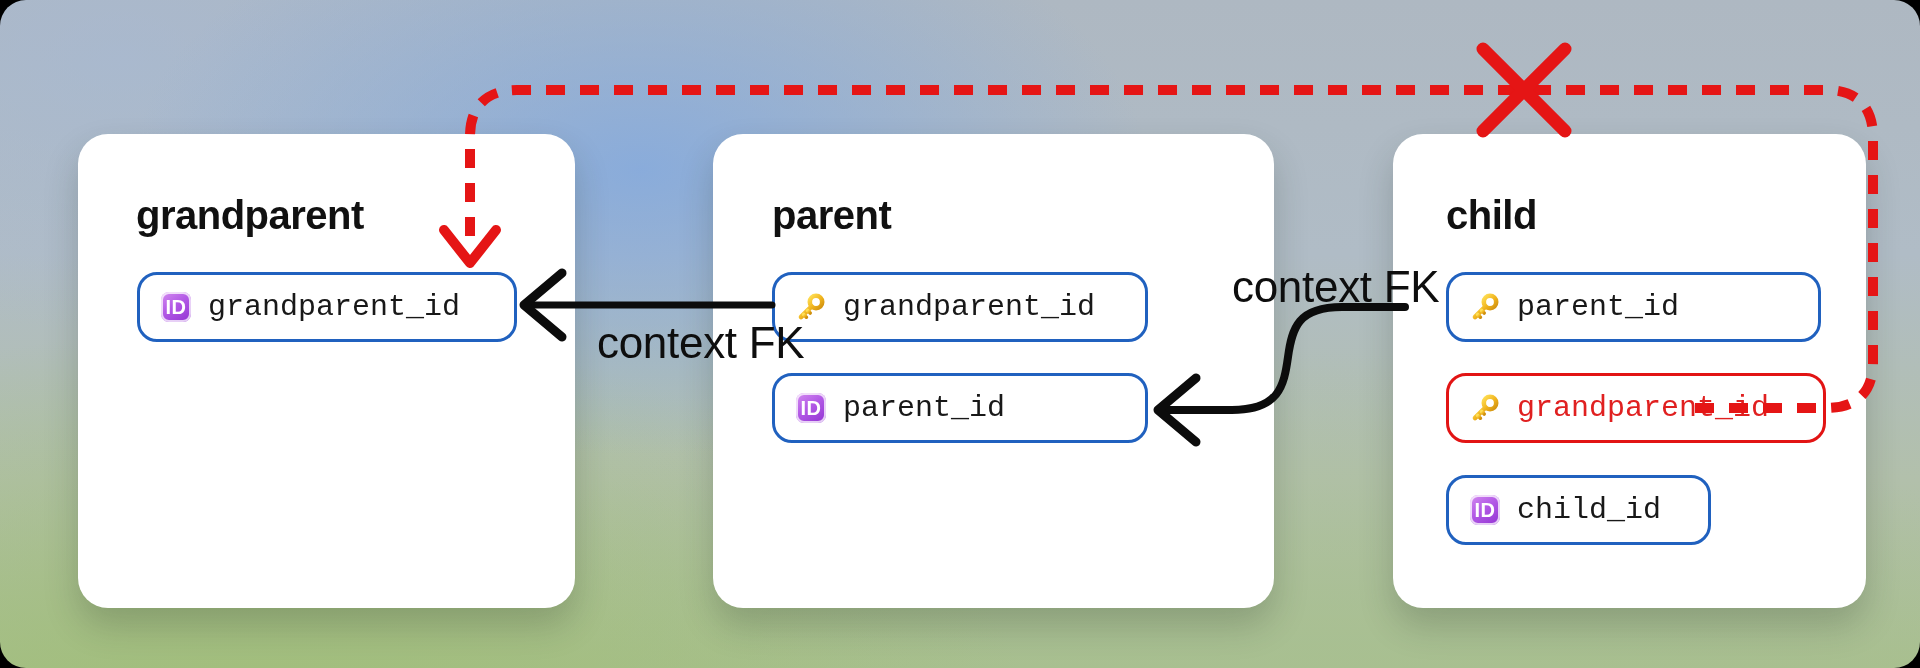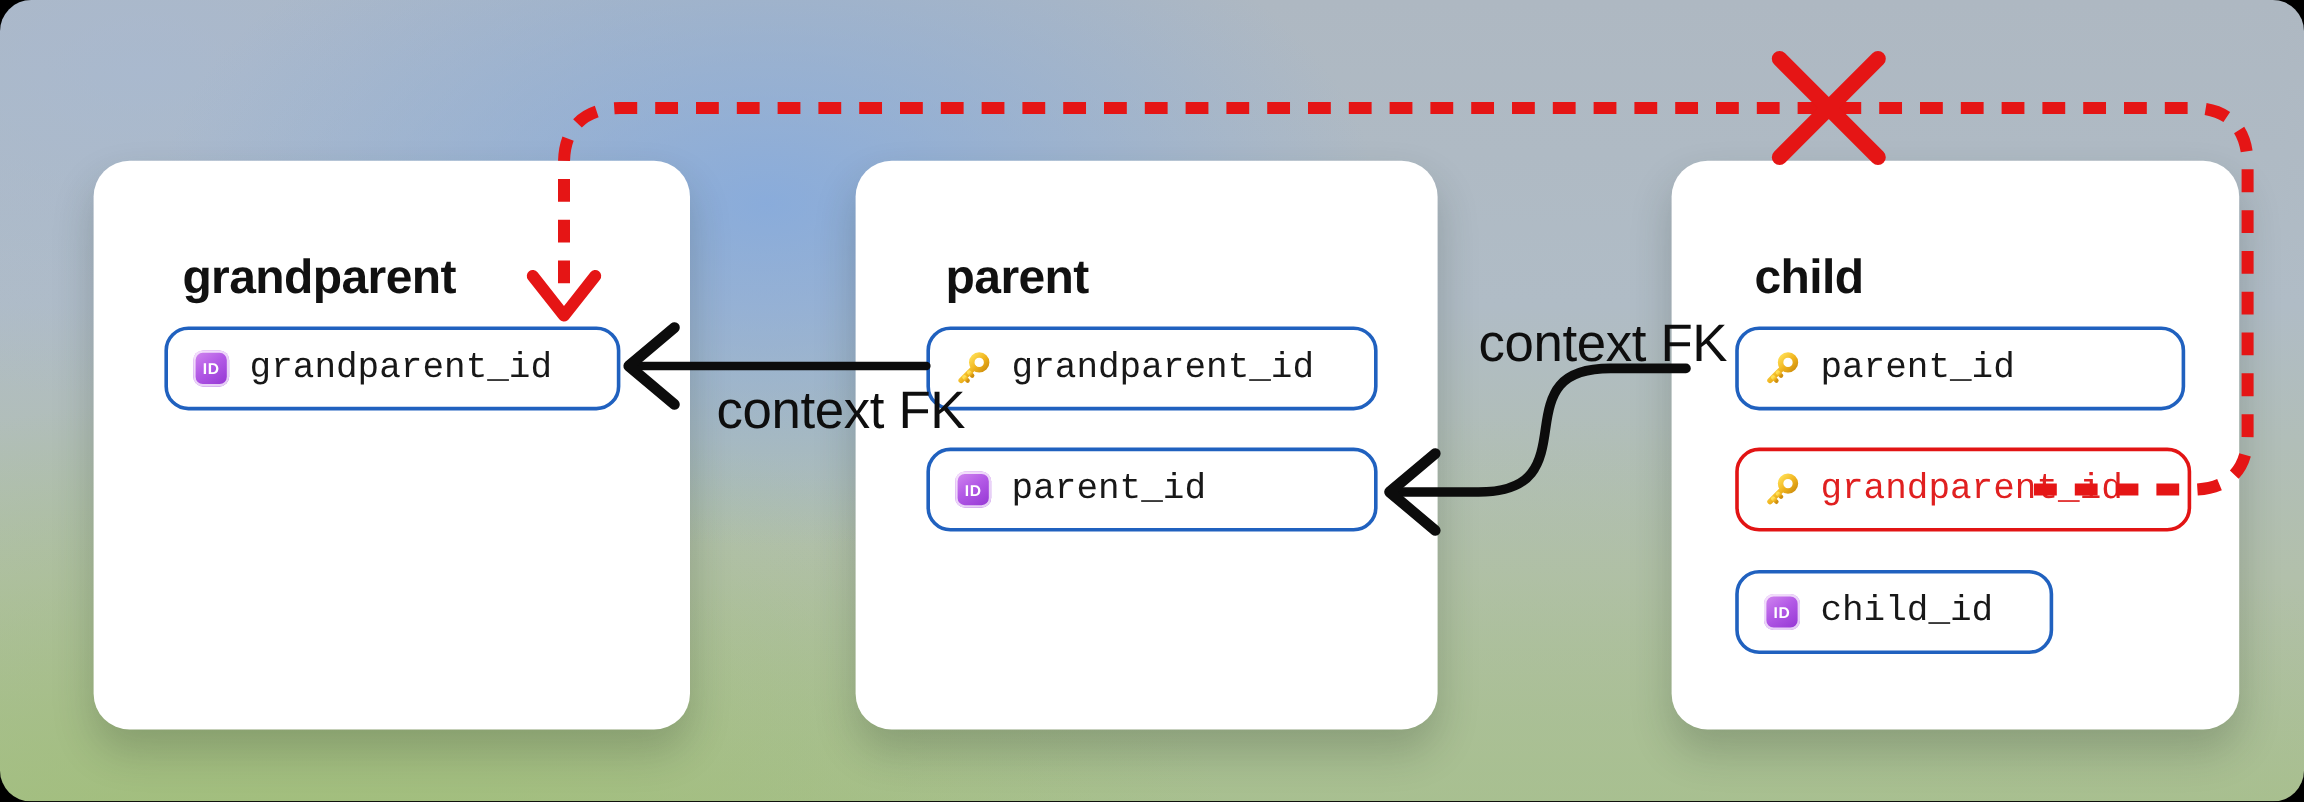--- a/index.html
+++ b/index.html
@@ -7,34 +7,34 @@
          font-family:"Liberation Sans",sans-serif;}
   .wallpaper{position:absolute;inset:0;border-radius:26px;
     background:
       radial-gradient(820px 460px at 640px 170px, rgba(128,168,224,.80), rgba(128,168,224,0) 62%),
       radial-gradient(700px 420px at 120px 60px,  rgba(165,185,215,.55), rgba(165,185,215,0) 65%),
       radial-gradient(1150px 640px at 260px 760px, rgba(160,190,120,.95), rgba(160,190,120,0) 68%),
       radial-gradient(1500px 760px at 1250px 820px, rgba(168,192,146,.90), rgba(168,192,146,0) 62%),
       linear-gradient(180deg,#aeb8c2 0%,#b0bcc6 38%,#b2c0ab 72%,#a8bf8e 100%);}
   .card{position:absolute;top:134px;height:474px;background:#fff;border-radius:30px;
         box-shadow:0 18px 34px rgba(30,45,30,.22);}
-  .card h2{position:absolute;margin:16px;top:58px;font-size:40px;font-weight:700;
+  .card h2{position:absolute;margin:0;top:58px;font-size:40px;font-weight:700;
            color:#111;letter-spacing:-.5px;line-height:46px;}
   .pill{position:absolute;height:70px;border:3px solid #2061bf;border-radius:20px;
         box-sizing:border-box;display:flex;align-items:center;gap:17px;
         padding:0 20px 0 21px;background:#fff;}
   .pill.error{border-color:#e21414;}
   .mono{font-family:Liberation Mono, monospace;font-size:30px;
         color:#181818;white-space:nowrap;}
   .pill.error .mono{color:#e02020;}
   .idbadge{width:30px;height:30px;flex:0 0 30px;border-radius:8px;
      background:linear-gradient(145deg,#d48bf0 0%,#b35ae6 45%,#9233d2 100%);
      box-shadow:inset 0 0 0 2px rgba(255,255,255,.75);
      display:flex;align-items:center;justify-content:center;
-     color:#fff;font-weight:700;font-size:13px;letter-spacing:.5px;
+     color:#fff;font-weight:700;font-size:20px;letter-spacing:.5px;
      font-family:"Liberation Sans",sans-serif;}
   .keyicon{width:30px;height:30px;flex:0 0 30px;}
   .overlay{position:absolute;inset:0;pointer-events:none;}
   .edge-label{position:absolute;font-size:44px;color:#0e0e0e;letter-spacing:-.3px;
               white-space:nowrap;}
 </style>
 </head>
 <body>
 
 <div class="stage">
@@ -51,21 +51,21 @@
   </svg>
 
   <section class="card" style="left:78px;width:497px;">
     <h2 style="left:58px;">grandparent</h2>
     <div class="pill" style="left:59px;top:138px;width:380px;">
       <span class="idbadge">ID</span>
       <span class="mono">grandparent_id</span>
     </div>
   </section>
 
-  <section class="card" style="left:713px;width:485px;">
+  <section class="card" style="left:713px;width:561px;">
     <h2 style="left:59px;">parent</h2>
     <div class="pill" style="left:59px;top:138px;width:376px;">
       <svg class="keyicon" viewBox="0 0 30 30">
         <circle cx="20" cy="10" r="6.2" fill="none" stroke="url(#gold)" stroke-width="4.6"></circle>
         <path d="M15.6,14.4 L5,25" stroke="url(#gold)" stroke-width="4.6" stroke-linecap="round"></path>
         <path d="M7.6,22.4 L10.4,25.2" stroke="url(#gold)" stroke-width="3.6" stroke-linecap="round"></path>
         <path d="M11.6,18.4 L14.2,21" stroke="url(#gold)" stroke-width="3.6" stroke-linecap="round"></path>
       </svg>
       <span class="mono">grandparent_id</span>
     </div>

